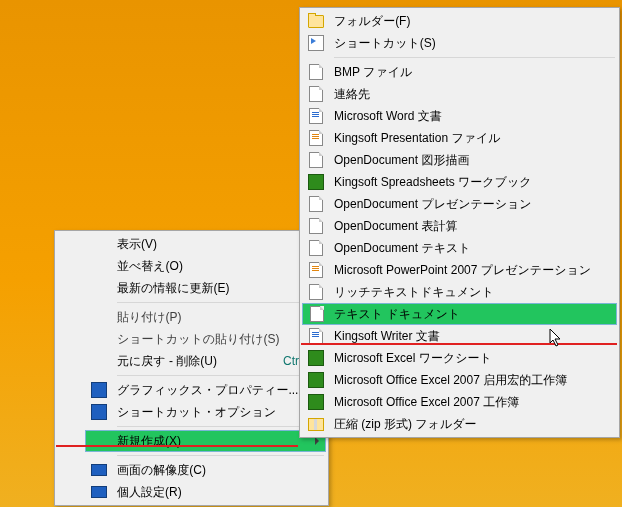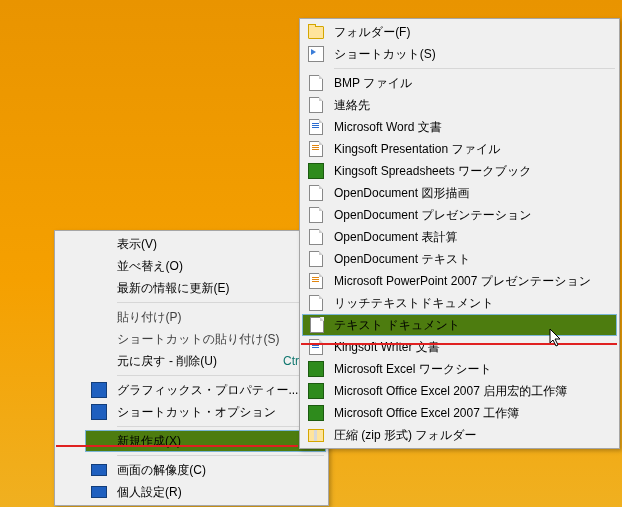--- a/index.html
+++ b/index.html
@@ -36,21 +36,21 @@
     align-items: center;
     height: 22px;
     padding-left: 32px;
     padding-right: 20px;
     position: relative;
     color: #000;
     white-space: nowrap;
   }
   .item.disabled { color: #404040; }
   .item.highlight {
-    background: #4d7c0f;
+    background: #22c55e;
     border: 1px solid #7ab5d6;
     height: 20px;
     padding-left: 31px;
     padding-right: 19px;
   }
   .item .arrow {
     position: absolute;
     right: 6px;
     top: 50%;
     transform: translateY(-50%);
@@ -214,21 +214,21 @@
         <div class="item">
           <span class="ico">
             <div style="width: 14px; height: 10px; background: rgb(30, 95, 191); border: 1px solid rgb(18, 61, 122);"></div>
           </span>
           <span>個人設定(R)</span>
         </div>
       </div>
   </div>
 </div>
 
-<div class="menu" style="left:299px; top:18px; width:319px;">
+<div class="menu" style="left:299px; top:7px; width:319px;">
   <div class="menu-inner">
     <div class="icon-col"></div>
     <div id="new-items">
         <div class="item">
           <span class="ico">
             <div class="folder-ico"></div>
           </span>
           <span>フォルダー(F)</span>
         </div>
         <div class="item">
@@ -257,29 +257,29 @@
           <span>Microsoft Word 文書</span>
         </div>
         <div class="item">
           <span class="ico">
             <div class="page orange"></div>
           </span>
           <span>Kingsoft Presentation ファイル</span>
         </div>
         <div class="item">
           <span class="ico">
+            <div class="page"></div>
+          </span>
+          <span>OpenDocument 図形描画</span>
+        </div>
+        <div class="item">
+          <span class="ico">
             <div class="green"></div>
           </span>
           <span>Kingsoft Spreadsheets ワークブック</span>
-        </div>
-        <div class="item">
-          <span class="ico">
-            <div class="page"></div>
-          </span>
-          <span>OpenDocument 図形描画</span>
         </div>
         <div class="item">
           <span class="ico">
             <div class="page"></div>
           </span>
           <span>OpenDocument プレゼンテーション</span>
         </div>
         <div class="item">
           <span class="ico">
             <div class="page"></div>

